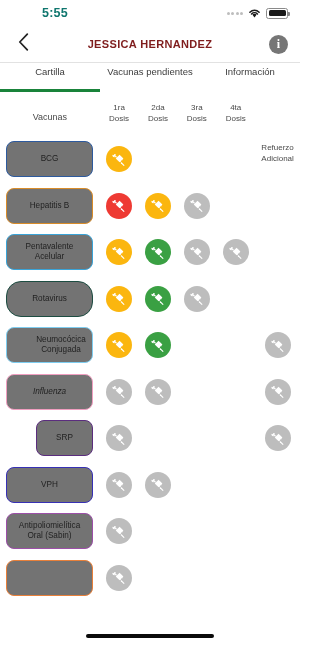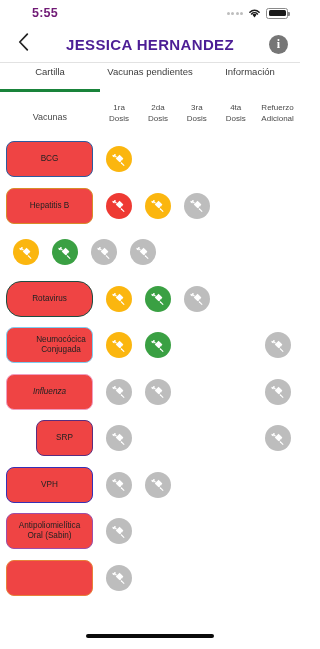--- a/index.html
+++ b/index.html
@@ -17,22 +17,22 @@
     height:26px;
     display:flex;
     align-items:center;
     padding:0 14px;
     position:relative;
   }
   .status-time {
     font-size:12.5px;
     font-weight:bold;
     letter-spacing:0.2px;
-    color:#701a75;
-    margin-left:18px;
+    color:#0f766e;
+    margin-left:28px;
   }
   .status-right {
     position:absolute;
     right:12px;
     top:0;
     height:26px;
     display:flex;
     align-items:center;
     gap:5px;
   }
@@ -77,24 +77,24 @@
   }
   .back-btn {
     width:22px; height:26px;
     display:flex; align-items:center; justify-content:center;
     cursor:pointer;
   }
   .nav-title {
     position:absolute;
     left:0; right:0;
     text-align:center;
-    font-size:15px;
+    font-size:11px;
     font-weight:bold;
     letter-spacing:0.35px;
-    color:#4c1d95;
+    color:#7f1d1d;
     pointer-events:none;
   }
   .info-btn {
     margin-left:auto;
     width:19px; height:19px;
     border-radius:50%;
     background:#767676;
     color:#fff;
     font-size:12px;
     font-weight:bold;
@@ -150,34 +150,34 @@
     color:#4a4a4a;
     padding-top:9px;
   }
   .th-dose {
     width:39px;
     text-align:center;
     font-size:8px;
     line-height:1.35;
     color:#4a4a4a;
   }
-  .th-dose.wide { width:45px; }
+  .th-dose.wide { width:45px;margin-top:40px; }
 
   .row {
     display:flex;
     align-items:center;
     height:46.5px;
   }
   .vname {
     width:88px;
     margin-left:6px;
     height:36px;
     border:1.6px solid #999;
     border-radius:8px;
-    background:#ef4444;
+    background:#737373;
     display:flex;
     align-items:center;
     justify-content:center;
     text-align:center;
     font-size:8.2px;
     line-height:1.25;
     color:#222;
     padding:2px 3px;
     cursor:pointer;
   }
@@ -365,20 +365,21 @@
                   <path d="M15.4 10.2 L17.6 12.4"></path>
                 </g>
               </svg>
             </div>
           </div>
           <div class="cell"></div>
           <div class="cell wide"></div>
         </div>
       </div>
       <div class="row">
+        <div class="vname" style="border-color: rgb(58, 164, 216);">Pentavalente Acelular</div>
         <div class="cells">
           <div class="cell">
             <div class="dot" style="background: rgb(251, 182, 15);">
               <svg width="15" height="15" viewBox="0 0 24 24">
                 <g stroke="#ffffff" stroke-width="1.7" stroke-linecap="round" fill="none">
                   <path d="M3.6 7.0 L6.6 4.0"></path>
                   <path d="M3.0 5.4 L5.2 7.6"></path>
                   <path d="M5.4 5.0 L8.4 8.0"></path>
                 </g>
                 <path d="M7.6 10.3 L13.7 4.2 L19.8 10.3 L13.7 16.4 Z" fill="#ffffff"></path>

